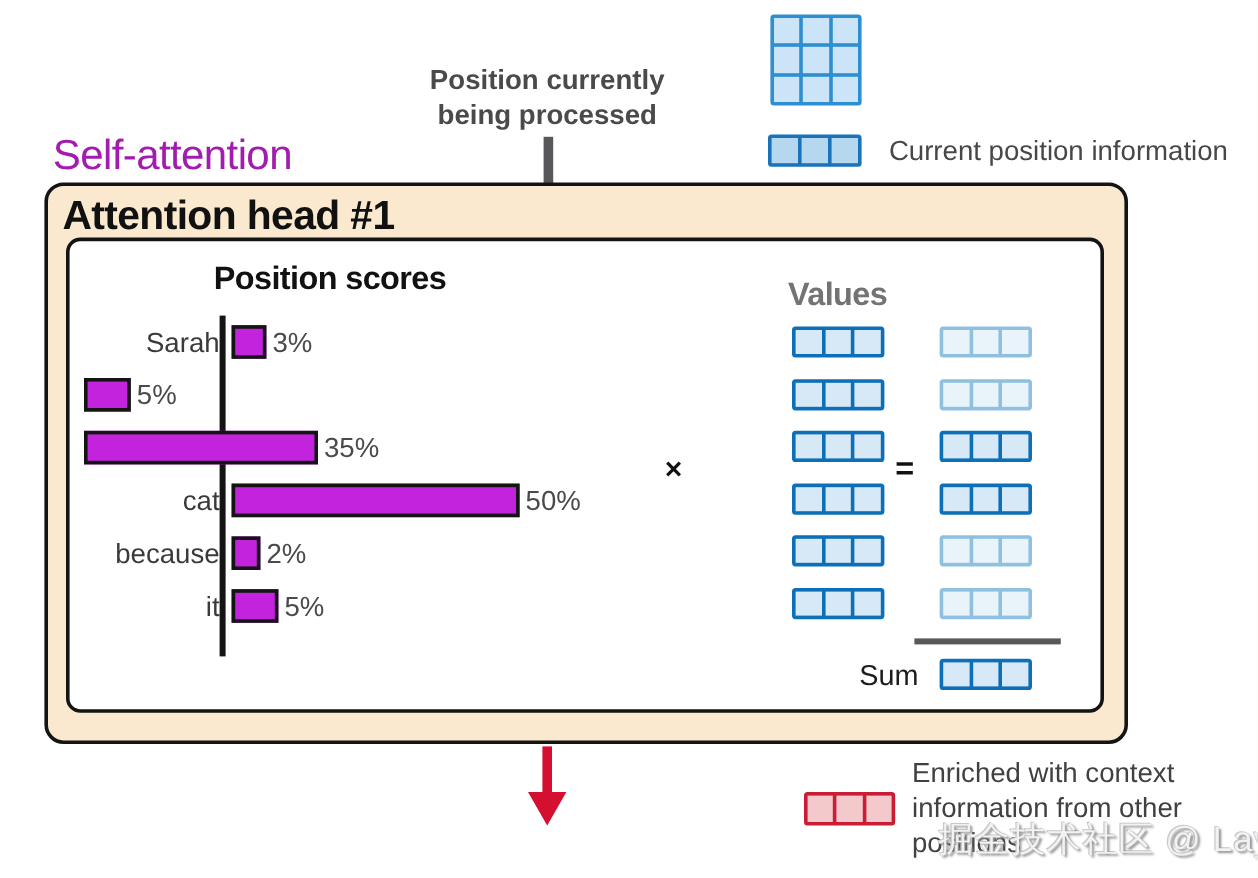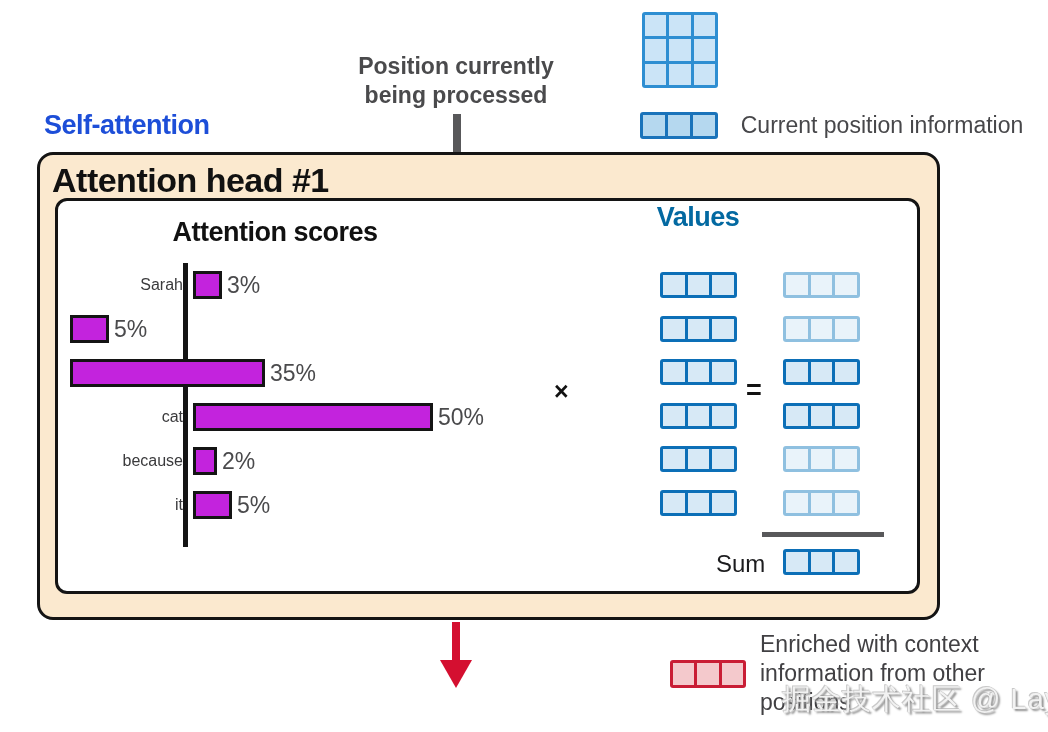--- a/index.html
+++ b/index.html
@@ -3,24 +3,24 @@
 <meta charset="utf-8">
 <style>
   html,body{margin:0;padding:0;background:#fff;}
   .canvas{
     position:relative;width:1048px;height:732px;background:#ffffff;overflow:hidden;
     font-family:"Liberation Sans",sans-serif;color:#3f3f41;
   }
   .abs{position:absolute;}
 
   
-  .h-self{left:44px;top:110px;font-size:27px;font-weight:bold;color:#1d4ed8;letter-spacing:-0.5px;}
+  .h-self{left:44px;top:110px;font-size:35px;font-weight:normal;color:#a21caf;letter-spacing:-0.5px;}
   .h-head{left:52px;top:161px;font-size:34px;font-weight:bold;color:#111;letter-spacing:-0.5px;}
   .h-chart{left:160px;top:217px;width:230px;text-align:center;font-size:27px;font-weight:bold;color:#111;letter-spacing:-0.5px;}
-  .h-values{left:648px;top:202px;width:100px;text-align:center;font-size:27px;font-weight:bold;color:#0369a1;letter-spacing:-0.5px;}
+  .h-values{left:648px;top:230px;width:100px;text-align:center;font-size:27px;font-weight:bold;color:#737373;letter-spacing:-0.5px;}
 
   
   .outer-box{left:37px;top:152px;width:903px;height:468px;background:#fbe9cf;border:3.5px solid #141414;border-radius:16px;box-sizing:border-box;}
   .inner-box{left:55px;top:198px;width:865px;height:396px;background:#ffffff;border:3px solid #141414;border-radius:12px;box-sizing:border-box;}
 
   
   .top-note{left:336px;top:52px;width:240px;text-align:center;font-size:23px;line-height:29px;color:#4a4a4c;font-weight:600;}
   .garrow-line{left:453px;top:114px;width:8px;height:54px;background:#58585a;}
   .garrow-head{left:441px;top:166px;width:0;height:0;border-left:16px solid transparent;border-right:16px solid transparent;border-top:26px solid #58585a;}
 
@@ -37,21 +37,21 @@
   .cellrow.faded{background:#8fc0e0;}
   .cellrow.faded .cell{background:#e9f3fa;}
   .cellrow.legendcur{background:#1a73ba;width:78px;height:27px;}
   .cellrow.legendcur .cell{background:#b5d8ef;}
   .cellrow.red{background:#c91d35;width:76px;height:28px;}
   .cellrow.red .cell{background:#f4c9cc;}
 
   
   .chart-rows{left:60px;top:263px;}
   .chart-row{display:flex;align-items:center;height:44px;}
-  .chart-label{width:123px;text-align:right;font-size:16px;color:#3a3a3c;padding-right:0;}
+  .chart-label{width:123px;text-align:right;font-size:23px;color:#3a3a3c;padding-right:0;}
   .chart-axis{left:183px;top:263px;width:5px;height:284px;background:#141414;}
   .chart-bar{margin-left:10px;height:22px;background:#c323dd;border:3px solid #141414;}
   .chart-pct{margin-left:5px;font-size:23px;color:#4a4a4c;}
 
   
   .valcol{display:flex;flex-direction:column;gap:17.5px;}
   .valcol-left{left:660px;top:272px;}
   .valcol-right{left:783px;top:272px;}
   .op-sign{font-size:25px;font-weight:bold;color:#111;}
   .mult{left:554px;top:377px;}
@@ -101,21 +101,21 @@
       </div>
   </div>
   <div class="abs legend-current-label">Current position information</div>
 
   <div class="abs h-self">Self-attention</div>
 
   <div class="abs outer-box"></div>
   <div class="abs h-head">Attention head #1</div>
   <div class="abs inner-box"></div>
 
-  <div class="abs h-chart">Attention scores</div>
+  <div class="abs h-chart">Position scores</div>
   <div class="abs chart-axis"></div>
   <div class="abs chart-rows" id="chart-rows">
       <div class="chart-row">
         <div class="chart-label">Sarah</div>
         <div class="chart-bar" style="background: rgb(195, 35, 221); width: 23px;"></div>
         <div class="chart-pct">3%</div>
       </div>
       <div class="chart-row">
         <div class="chart-bar" style="background: rgb(195, 35, 221); width: 33px;"></div>
         <div class="chart-pct">5%</div>

